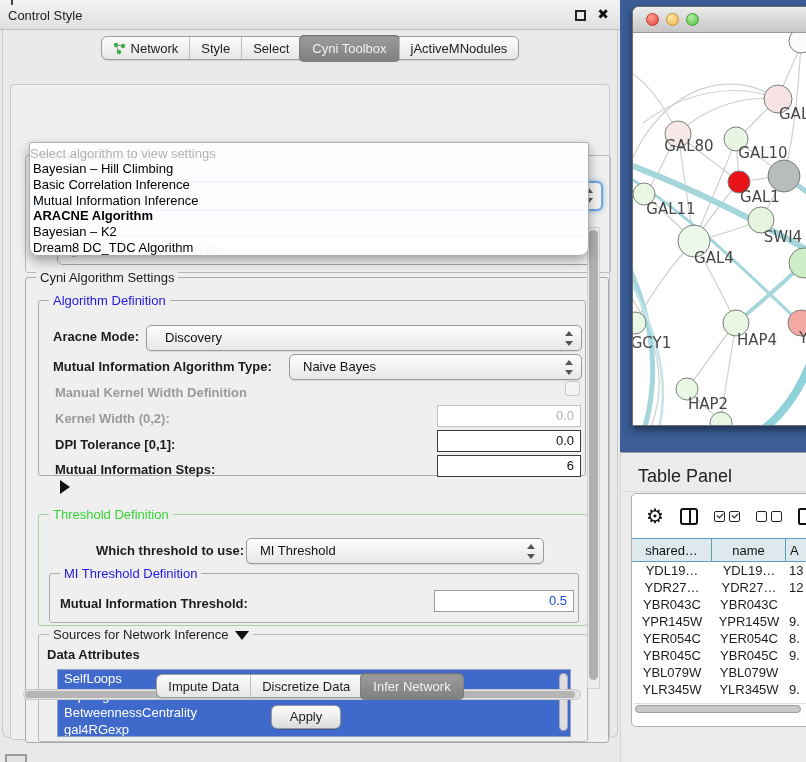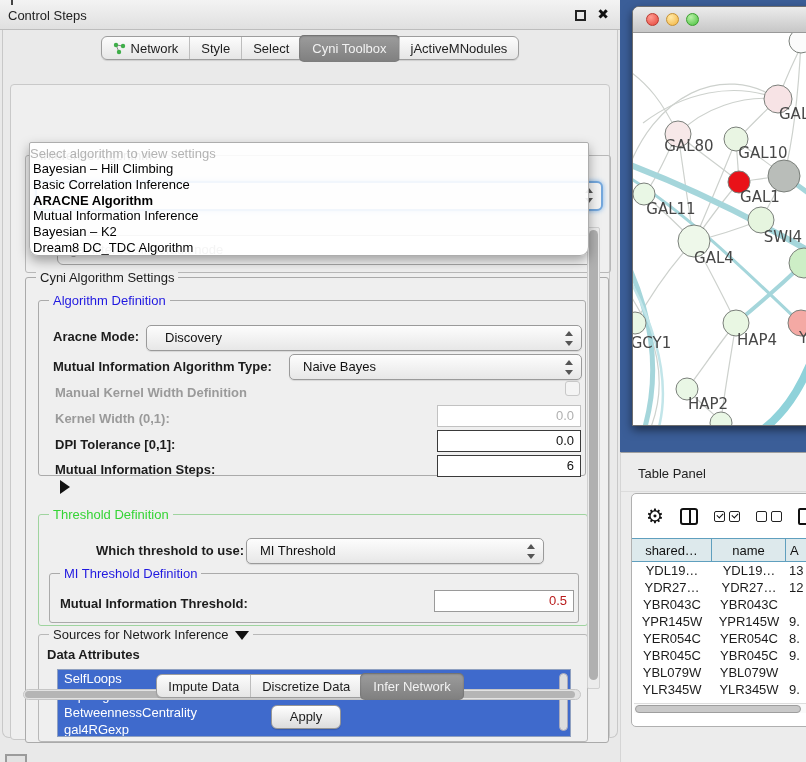--- a/index.html
+++ b/index.html
@@ -59,21 +59,21 @@
   .combo { position:absolute; height:26px; border:1px solid #9a9a9a; border-radius:5px;
     background:linear-gradient(#fdfdfd,#e7e7e7); line-height:24px; padding-left:13px; color:#111;
     box-shadow:0 1px 1px rgba(0,0,0,0.1); }
   .stepper { position:absolute; right:7px; top:5px; width:10px; height:15px; display:flex; flex-direction:column;
     justify-content:space-between; align-items:center; }
   .tri-up { width:0; height:0; border-left:4px solid transparent; border-right:4px solid transparent; border-bottom:5px solid #555; }
   .tri-dn { width:0; height:0; border-left:4px solid transparent; border-right:4px solid transparent; border-top:5px solid #555; }
   .field { position:absolute; height:22px; background:#fff; text-align:right; padding:0 6px; line-height:20px; }
   .f-dis { border:1px solid #c2c2c2; color:#b0b0b0; }
   .f-en  { border:1.5px solid #3a3a3a; color:#111; }
-  .f-gray{ border:1px solid #9a9a9a; color:#b91c1c; }
+  .f-gray{ border:1px solid #9a9a9a; color:#1d4ed8; }
   #mkw-check { position:absolute; left:526px; top:80px; width:15px; height:15px; border:1px solid #c8c8c8;
     border-radius:3px; background:#f4f4f4; }
   .arrow-r { display:inline-block; width:0; height:0; border-top:7px solid transparent; border-bottom:7px solid transparent;
     border-left:10px solid #111; vertical-align:middle; margin-left:8px; }
   .arrow-d { display:inline-block; width:0; height:0; border-left:7px solid transparent; border-right:7px solid transparent;
     border-top:9px solid #111; vertical-align:middle; margin-left:6px; }
   #attr-list { position:absolute; left:18px; top:34px; width:514px; height:68px; background:#3f6acc;
     border:1px solid #8fa0c0; overflow:hidden; }
   .attr-item { height:17px; line-height:17px; color:#fff; padding-left:6px; }
   #attr-scroll { position:absolute; right:2px; top:3px; width:9px; height:58px; background:#dedede;
@@ -96,21 +96,21 @@
   #mac-titlebar { position:relative; height:26px; background:linear-gradient(#ececec,#c7c7c7); border-bottom:1px solid #999;
     display:flex; align-items:center; padding-left:13px; gap:7px; }
   .light { width:13px; height:13px; border-radius:50%; }
   .light.red { background:radial-gradient(circle at 35% 30%, #ff9c92, #e4453a); border:1px solid #b93a30; }
   .light.yellow { background:radial-gradient(circle at 35% 30%, #ffe9a8, #f3b440); border:1px solid #c59133; }
   .light.green { background:radial-gradient(circle at 35% 30%, #b9f0a8, #48c13c); border:1px solid #3a9e2f; }
   #net-area { position:absolute; left:0; top:26px; width:180px; height:394px; background:#fff; }
 
   #table-region { position:absolute; left:620px; top:452px; width:186px; height:310px; background:#ececec;
     border-top:1px solid #9f9f9f; border-left:1px solid #d5d5d5; }
-  #tp-title { position:absolute; left:17px; top:13px; font-size:13px; color:#222; }
+  #tp-title { position:absolute; left:17px; top:13px; font-size:18px; color:#222; }
   #tp-sep { position:absolute; left:0; top:38px; width:186px; border-top:1px solid #dcdcdc; }
   #tp-panel { position:absolute; left:10px; top:40px; width:185px; height:234px; background:#fff;
     border:1px solid #b0b0b0; border-radius:5px; overflow:hidden; }
   #tp-toolbar { position:relative; height:44px; display:flex; align-items:center; padding-left:14px; gap:16px; }
   #gear { font-size:20px; color:#111; line-height:20px; }
   #colpair { width:19px; height:17px; border:2px solid #111; border-radius:3px; position:relative; }
   #colpair::after { content:""; position:absolute; left:7px; top:0; width:2px; height:13px; background:#111; }
   .ckpair { display:flex; gap:4px; }
   .ck { width:11px; height:11px; border:1.5px solid #222; border-radius:2px; position:relative; }
   .ck.on::after { content:""; position:absolute; left:2px; top:1px; width:5px; height:3px;
@@ -127,21 +127,21 @@
     border-top:1px solid #ddd; }
   #tp-hscroll .thumb { position:absolute; left:1px; top:1px; width:166px; height:8px; background:#c9c9c9;
     border:1px solid #9e9e9e; border-radius:5px; }
 </style>
 </head>
 <body>
 
 <div id="screen">
 
   <div id="cp-titlebar">
-    <span id="cp-title">Control Steps</span>
+    <span id="cp-title">Control Style</span>
     <span id="cp-max"></span>
     <span id="cp-close">✖</span>
   </div>
   <div id="tl-artifact"></div>
 
   <div id="cp-body"></div>
 
   <div id="tabs-top" class="tabgroup">
     <div class="inner">
       <div class="tabbtn">
@@ -182,22 +182,22 @@
     </div>
     <div id="ghost-combo2">
       <span>gal-filtered sir default node</span>
     </div>
 
     <div id="algo-popup">
       <div id="popup-placeholder">Select algorithm to view settings</div>
       <div id="popup-items">
           <div class="popup-item">Bayesian – Hill Climbing</div>
           <div class="popup-item">Basic Correlation Inference</div>
+          <div class="popup-item">Mutual Information Inference</div>
           <div class="popup-item bold">ARACNE Algorithm</div>
-          <div class="popup-item">Mutual Information Inference</div>
           <div class="popup-item">Bayesian – K2</div>
           <div class="popup-item">Dream8 DC_TDC Algorithm</div>
         </div>
     </div>
 
     <div id="settings-group" class="fieldset" style="position: absolute; left: 14px; top: 192px; width: 584px; height: 466px;">
       <span class="legend">Cyni Algorithm Settings</span>
 
       <div class="fieldset" style="left:12px; top:22px; width:548px; height:176px;">
         <span class="legend blue">Algorithm Definition</span>
@@ -216,21 +216,21 @@
           <span>Naive Bayes</span>
           <span class="stepper">
               <span class="tri-up"></span>
               <span class="tri-dn"></span>
             </span>
         </div>
 
         <span class="lbl gray-lbl" style="left:16px; top:84px;">Manual Kernel Width Definition</span>
         <span id="mkw-check"></span>
 
-        <span class="lbl gray-lbl" style="left:16px; top:110px;">Kernel Width (0,1):</span>
+        <span class="lbl gray-lbl" style="left:16px; top:110px;">Kernel Width (0,2):</span>
         <div class="field f-dis" style="left:398px; top:104px; width:144px;">
           <span>0.0</span>
         </div>
 
         <span class="lbl" style="left:16px; top:136px;">DPI Tolerance [0,1]:</span>
         <div class="field f-en" style="left:398px; top:129px; width:144px;">
           <span>0.0</span>
         </div>
 
         <span class="lbl" style="left:16px; top:161px;">Mutual Information Steps:</span>

